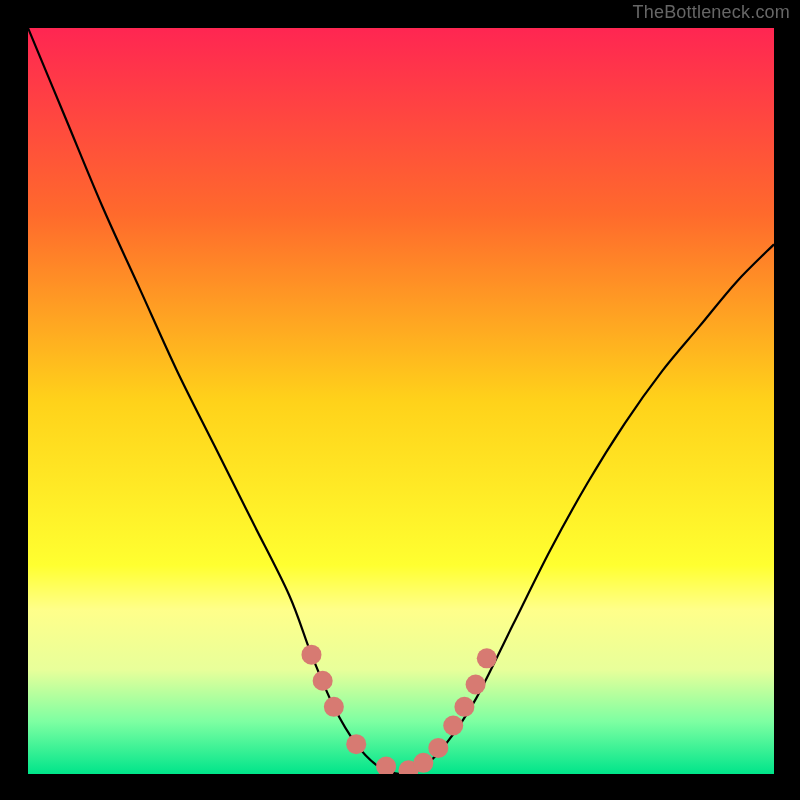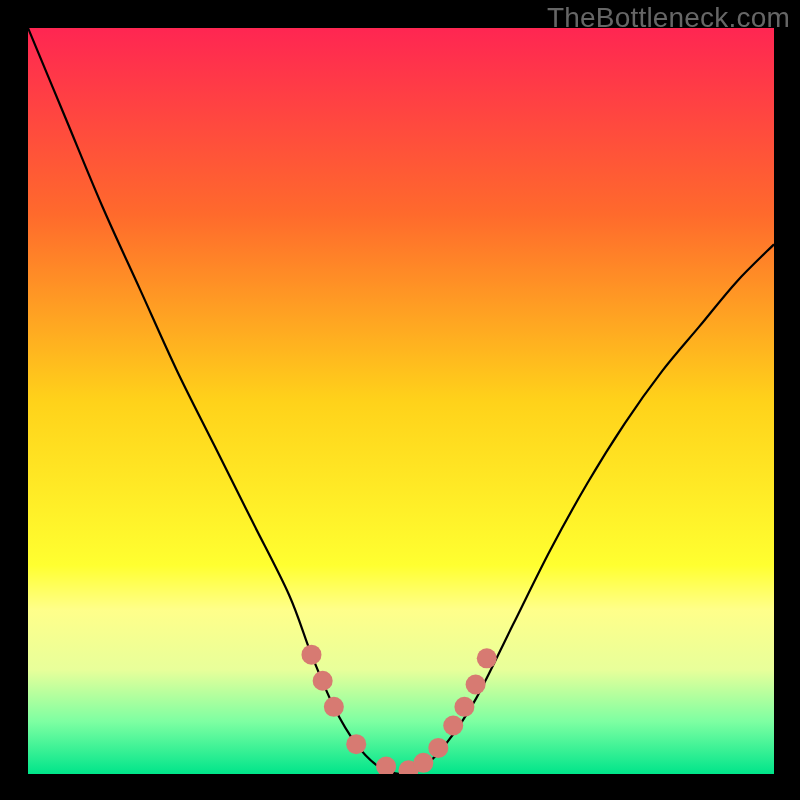--- a/index.html
+++ b/index.html
@@ -15,21 +15,21 @@
     position: relative;
     width: 800px;
     height: 800px;
     background: #000;
   }
   .watermark {
     position: absolute;
     top: 2px;
     right: 10px;
     color: #666;
-    font-size: 28px;
+    font-size: 18px;
     letter-spacing: 0.2px;
     z-index: 10;
   }
   svg {
     position: absolute;
     top: 0;
     left: 0;
   }
 </style>
 </head>

